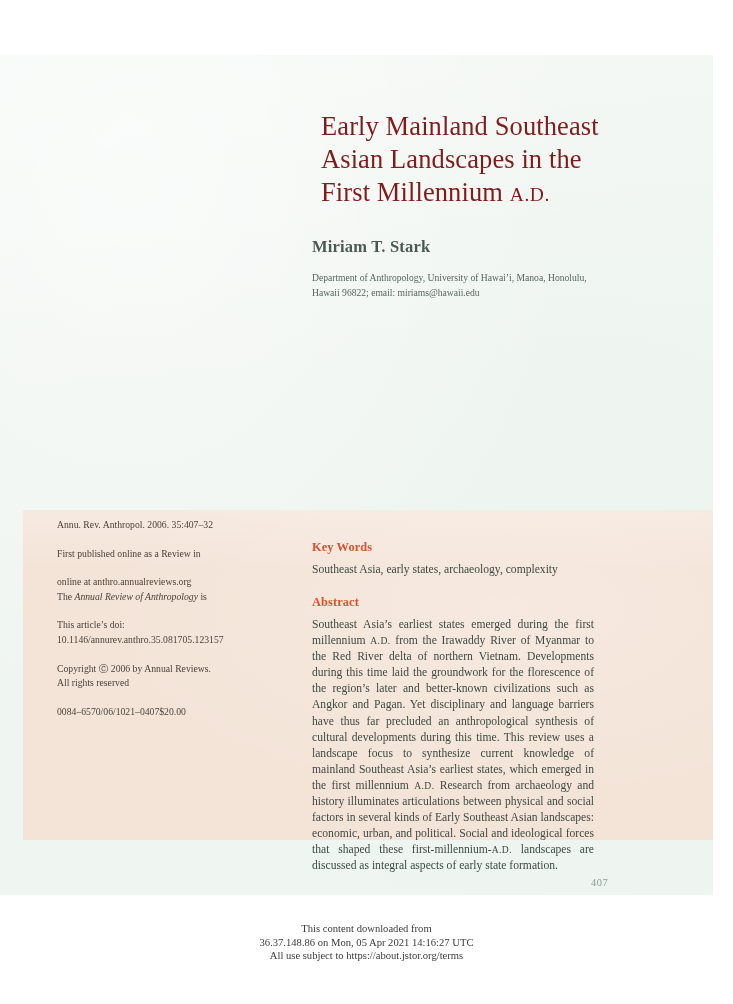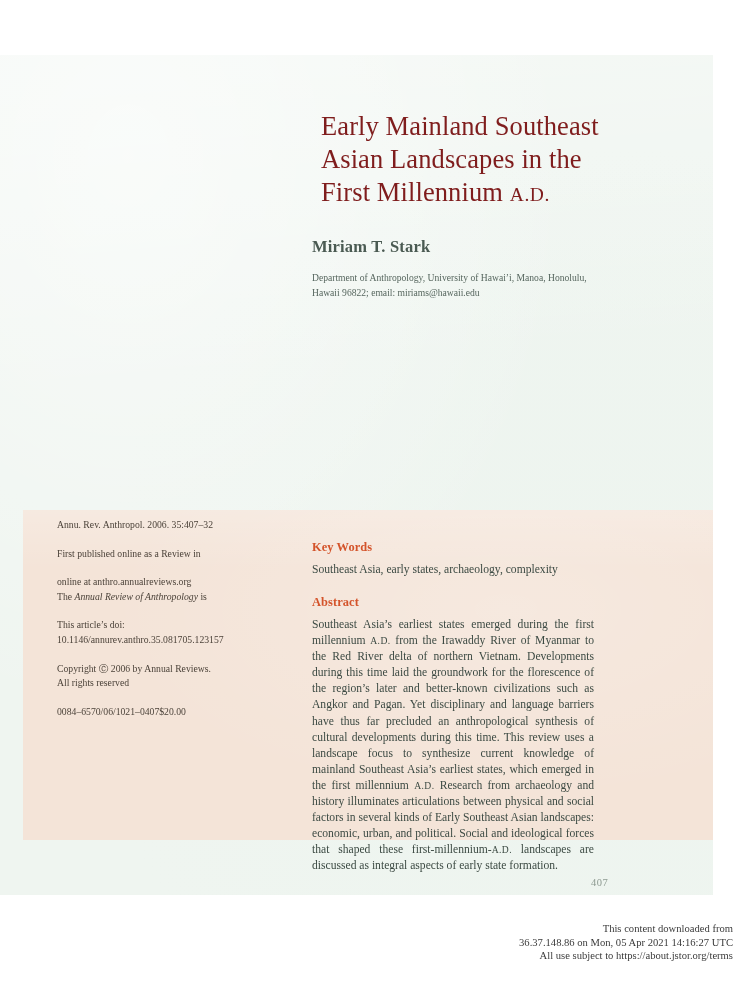--- a/index.html
+++ b/index.html
@@ -154,21 +154,21 @@
     letter-spacing: 0.5px;
     margin-top: 8px;
   }
 
   
   .jstor-footer {
     position: absolute;
     left: 0;
     top: 922px;
     width: 733px;
-    text-align: right;
+    text-align: center;
     color: #3a3a3a;
     font-size: 10.6px;
     line-height: 13.6px;
   }
   .jstor-footer span { display: block; }
 </style>
 </head>
 <body>
 
 <div class="page-sheet"></div>

